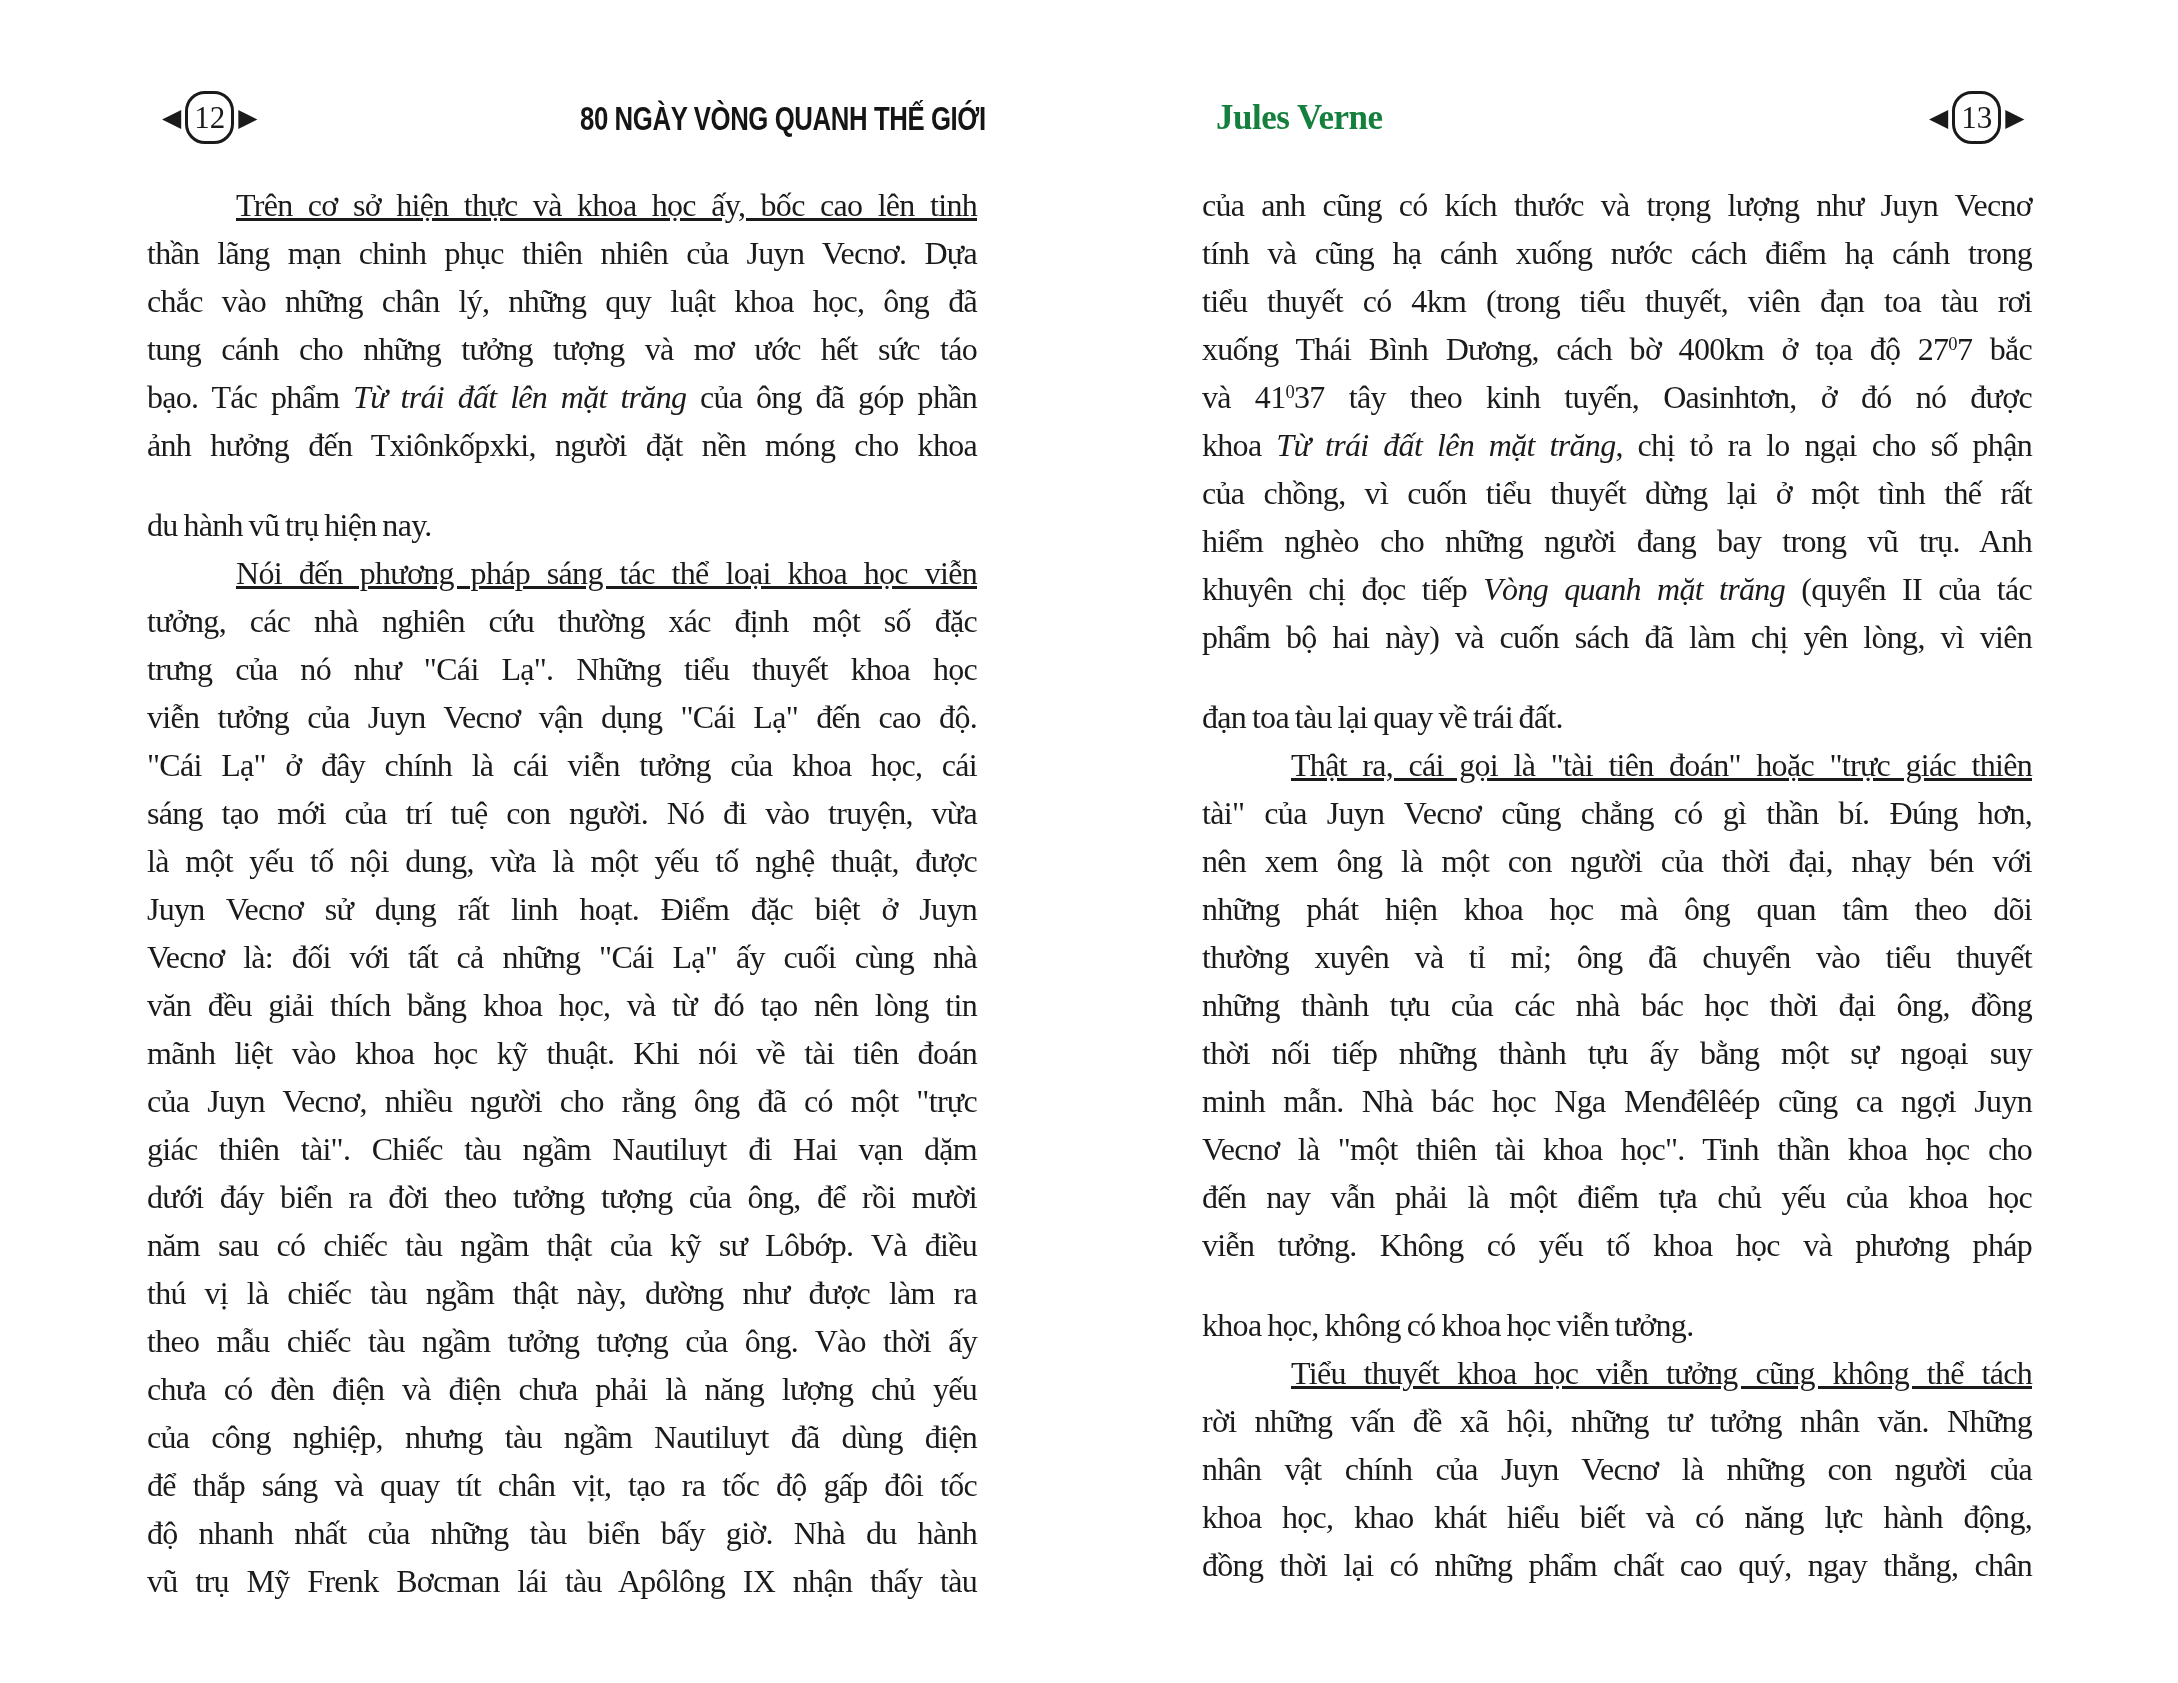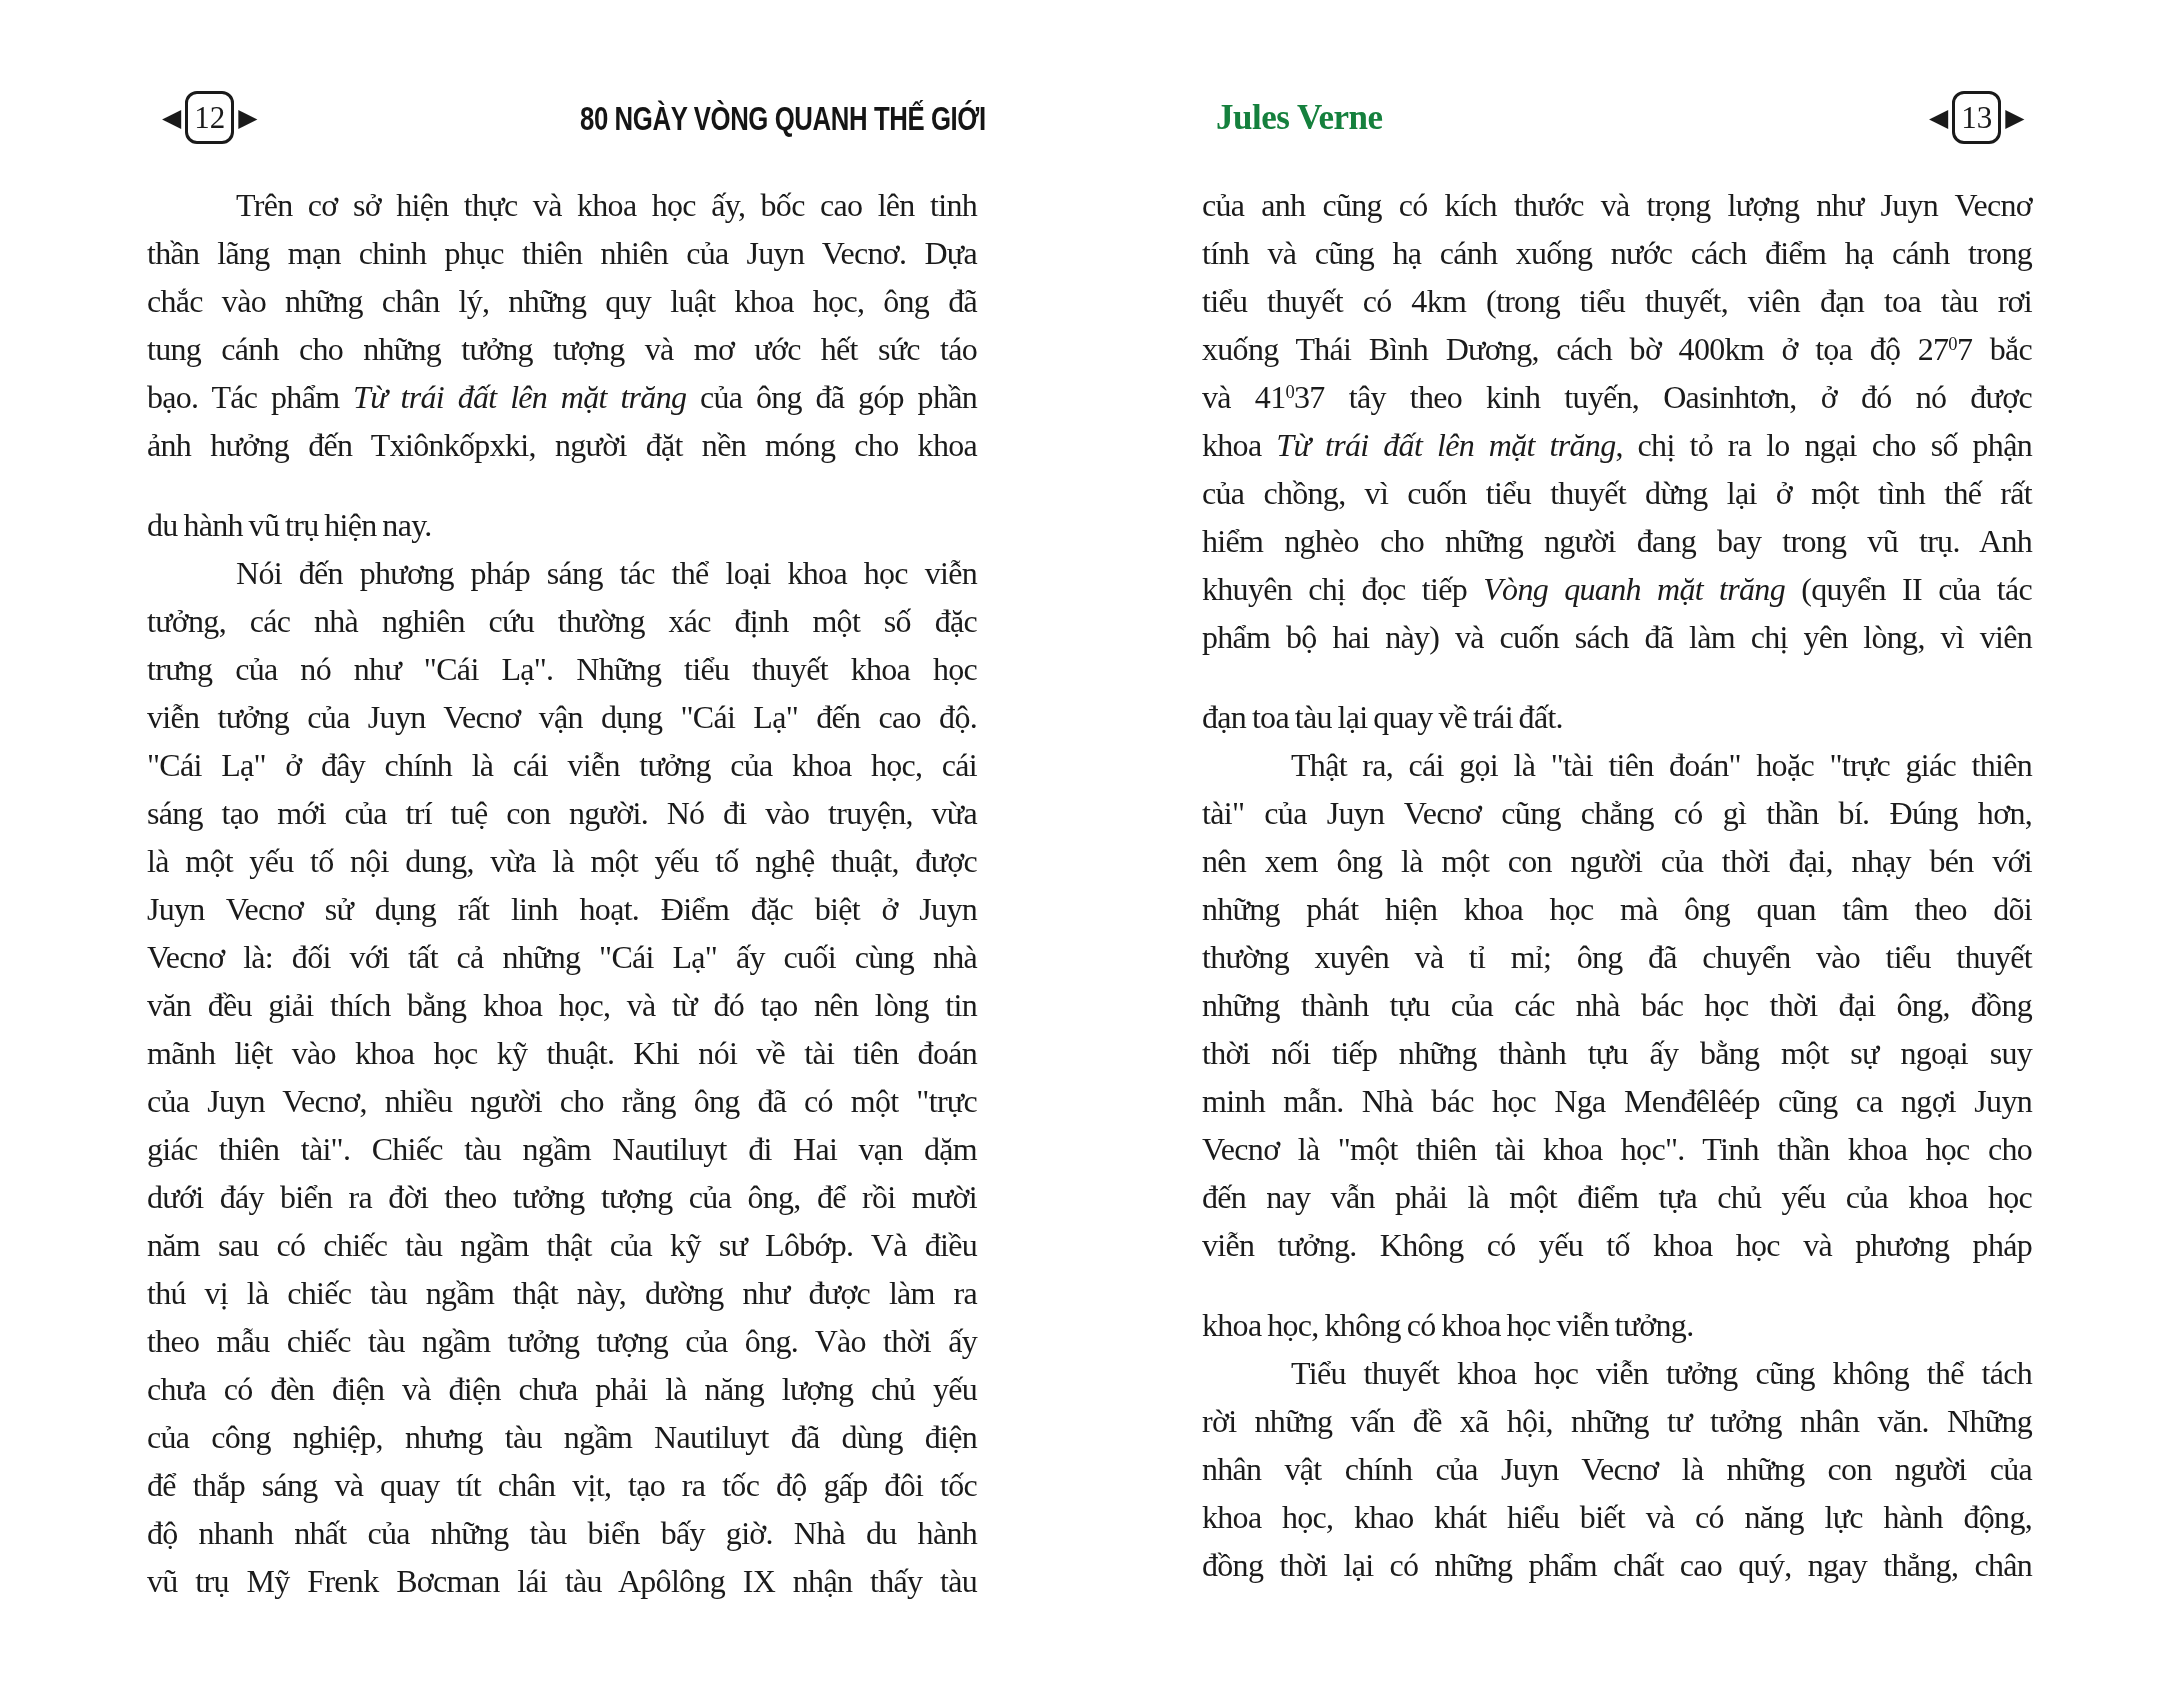--- a/index.html
+++ b/index.html
@@ -12,21 +12,21 @@
   .page-badge{
     position:absolute;display:flex;align-items:center;
     color:#1a1a1a;
   }
   .page-badge .arrow{
     font-family:"DejaVu Sans",sans-serif;
     font-size:25px;line-height:1;color:#1a1a1a;
   }
   .page-badge .num-box{
     min-width:44px;height:53px;box-sizing:border-box;
-    border:3px solid #1a1a1a;border-radius:12px;
+    border:3px solid #1a1a1a;border-radius:20px;
     display:flex;align-items:center;justify-content:center;
     margin:0 4px;padding:12px 6px;
     font:400 31px/1 "Liberation Serif","DejaVu Serif",serif;
     color:#1a1a1a;
   }
   #badge-left{left:162px;top:91px;}
   #badge-right{left:1929px;top:91px;}
   #book-title{
     position:absolute;left:580px;top:99px;
     font:700 33px/1.2 "Liberation Sans","DejaVu Sans",sans-serif;
@@ -43,21 +43,21 @@
     position:absolute;top:181px;width:830px;color:#1b1b1b;
   }
   #col-left{left:147px;}
   #col-right{left:1202px;}
   .line{
     font-size:32px;line-height:48px;
     letter-spacing:-0.7px;word-spacing:-1.5px;
     text-align:justify;text-align-last:justify;
     white-space:normal;
   }
-  .line.indent{padding-left:89px;}
+  .line.indent{padding-left:89px;text-decoration:underline;}
   .line.end{text-align-last:left;margin-top:32px;}
   .line i{font-style:italic;margin-top:36px;}
   .line sup{
     font-size:58%;line-height:0;vertical-align:baseline;
     position:relative;top:-0.55em;
   }
 </style>
 </head>
 <body>
 

